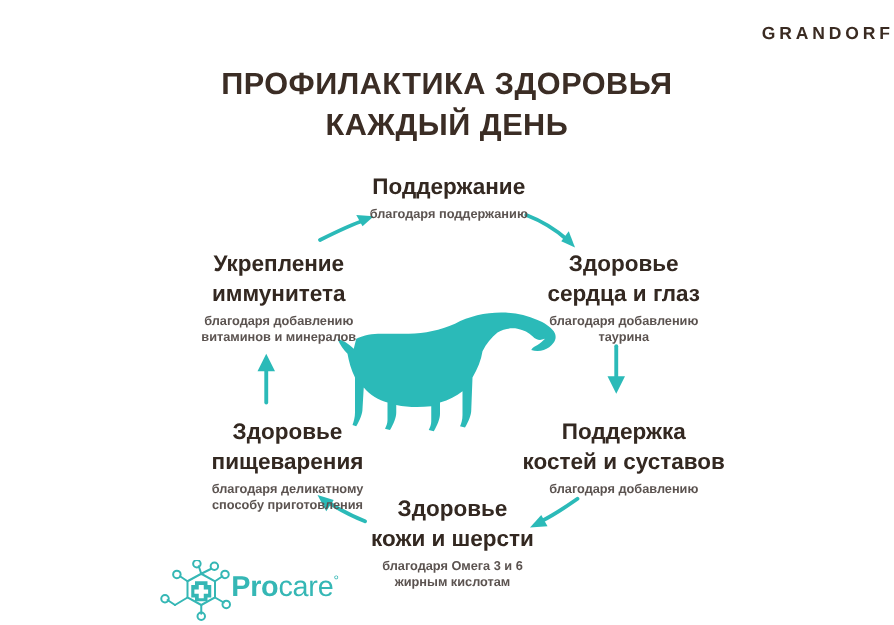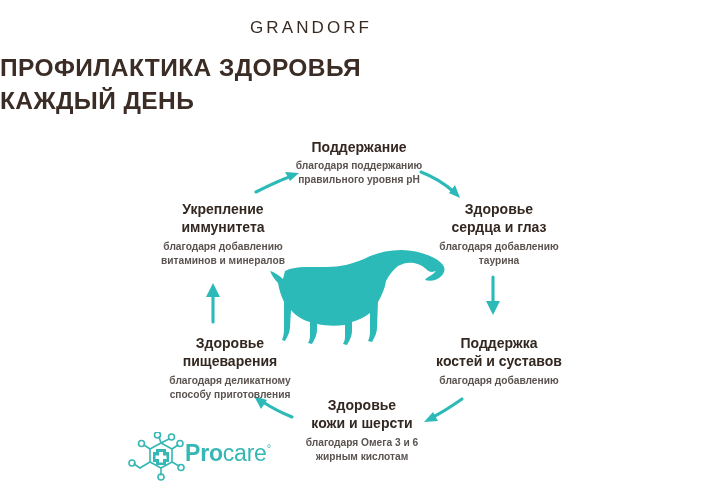--- a/index.html
+++ b/index.html
@@ -17,50 +17,51 @@
     background: #ffffff;
     overflow: hidden;
   }
 
   
   .brand {
     position: absolute;
     left: 0;
     top: 18px;
     width: 715px;
-    text-align: left;
+    text-align: right;
     padding-left: 250px;
     box-sizing: border-box;
-    font-size: 17px;
-    font-weight: 400;
+    font-size: 14px;
+    font-weight: 700;
     letter-spacing: 3.1px;
     color: #3a2b22;
   }
 
   
   .page-title {
     position: absolute;
     left: 0;
     top: 52px;
     width: 715px;
+    text-align: center;
     font-size: 24.5px;
     font-weight: 700;
     line-height: 1.33;
     letter-spacing: 0.4px;
     color: #3b2d25;
   }
   .page-title .line2 { display: block; }
 
   
   .node {
     position: absolute;
     text-align: center;
   }
   .node-title {
-    font-size: 14px;
+    font-size: 18px;
     font-weight: 700;
     line-height: 1.32;
     color: #332821;
     white-space: nowrap;
   }
   .node-title .l2 { display: block; }
   .node-desc {
     margin-top: 3px;
     font-size: 10.2px;
     font-weight: 700;
@@ -85,21 +86,21 @@
     top: 0;
     width: 715px;
     height: 500px;
     pointer-events: none;
   }
 
   
   .procare {
     position: absolute;
     left: 128px;
-    top: 432px;
+    top: 448px;
     width: 190px;
     height: 50px;
   }
   .procare-mark {
     position: absolute;
     left: 0;
     top: 0;
     width: 62px;
     height: 50px;
   }
@@ -214,21 +215,20 @@
       <path d="M 213 283 L 206 297 L 220 297 Z" fill="#2bbab8"></path>
     </g>
   </svg>
 
   <div class="node" id="node-kidney">
     <div class="node-title">
       <span>Поддержание</span>
     </div>
     <div class="node-desc">
       <span>благодаря поддержанию</span>
-      <span class="l2">правильного уровня pH</span>
     </div>
   </div>
 
   <div class="node" id="node-heart">
     <div class="node-title">
       <span>Здоровье</span>
       <span class="l2">сердца и глаз</span>
     </div>
     <div class="node-desc">
       <span>благодаря добавлению</span>

